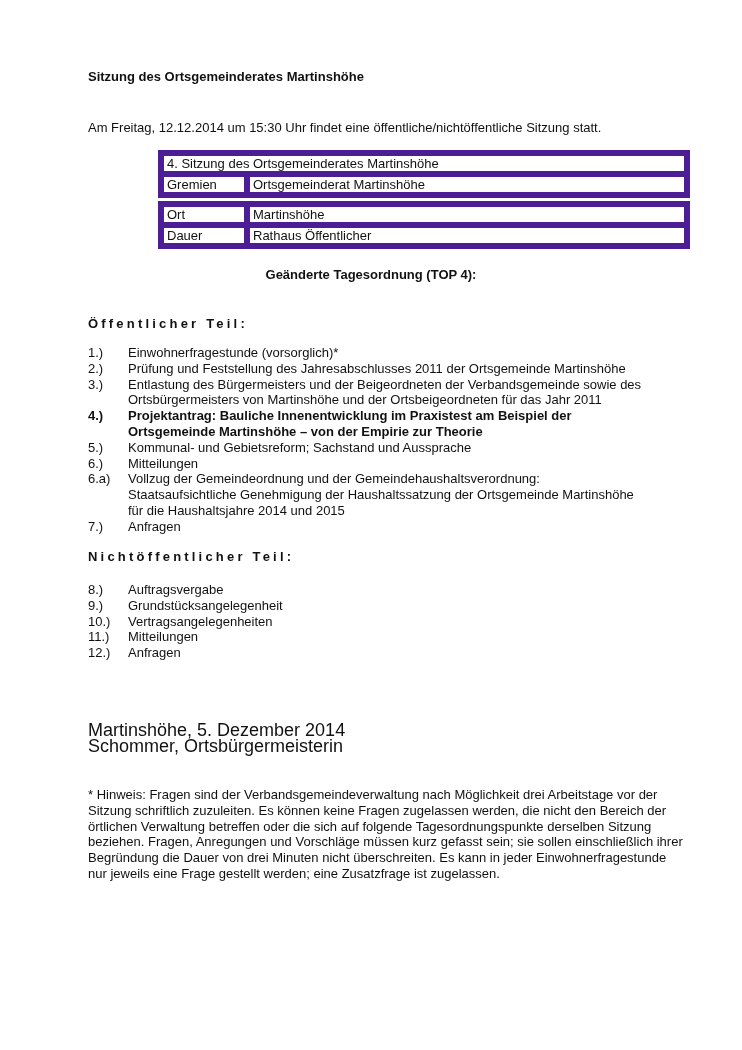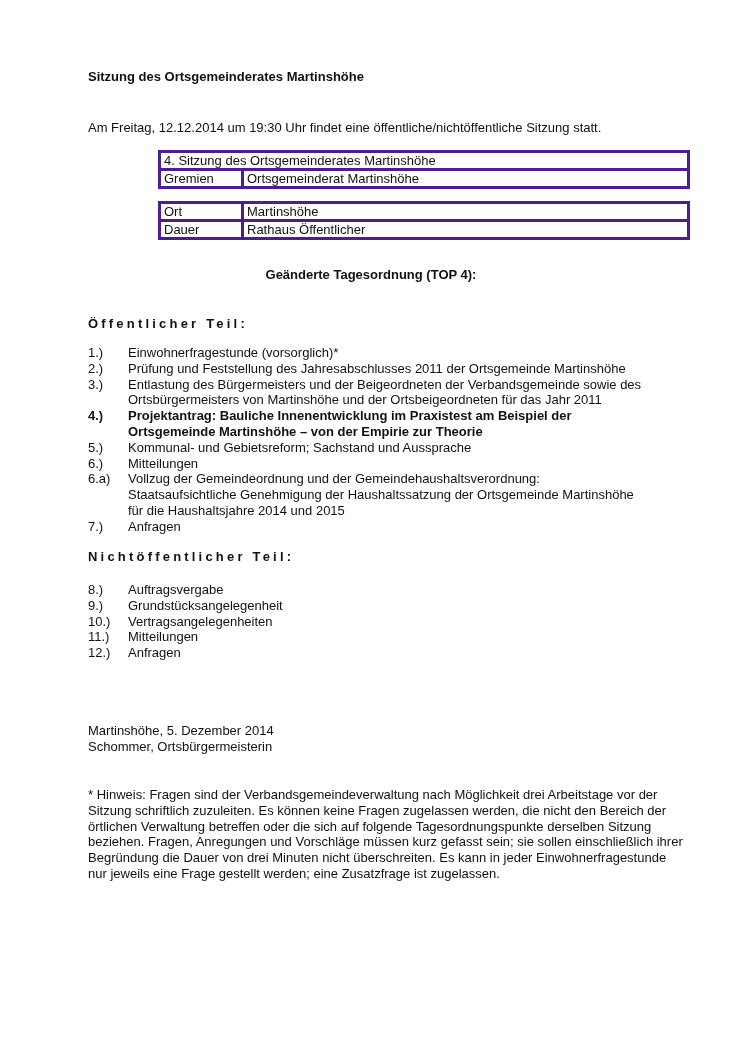--- a/index.html
+++ b/index.html
@@ -6,48 +6,48 @@
   body {
     width: 742px; height: 1050px; position: relative; overflow: hidden;
     font-family: "Liberation Sans", sans-serif; color: #111111; font-size: 13px;
   }
   .page { position: absolute; left: 0; top: 0; width: 614px; height: 1050px; }
   .abs { position: absolute; white-space: nowrap; }
   .title { left: 88px; top: 69px; font-weight: bold; font-size: 13px; }
   .intro { left: 88px; top: 120px; font-size: 13px; }
 
   table.info { position: absolute; border-collapse: collapse; font-size: 13px; width: 532px; left: 158px; }
-  table.info td { border: 3px solid #4c1d95; padding: 0 3px; height: 15px; line-height: 15px; }
+  table.info td { border: 6px solid #4c1d95; padding: 0 3px; height: 15px; line-height: 15px; }
   table.info td.k { width: 74px; margin-left: 36px; }
   #tbl1 { top: 150px; }
   #tbl2 { top: 201px; }
 
   .agenda-title { left: 0; width: 742px; top: 267px; text-align: center; font-weight: bold; font-size: 13px; }
   .section-head { left: 88px; font-weight: bold; letter-spacing: 3.2px; font-size: 13px; }
   #sec1 { top: 316px; }
   #sec2 { top: 549px; }
 
   .list { position: absolute; left: 88px; width: 620px; font-size: 13px; line-height: 15.8px; }
   .item { display: flex; }
   .item .num { width: 40px; flex: none; }
   .item .txt { flex: 1; white-space: pre-line; }
   .item.bold { font-weight: bold; }
   #list1 { top: 345px; }
   #list2 { top: 582px; }
 
   .closing { left: 88px; top: 692px; font-size: 13px; }
-  .place { left: 88px; top: 723px; font-size: 13px; line-height: 15.8px; white-space: normal; }
+  .place { left: 88px; top: 723px; font-size: 18px; line-height: 15.8px; white-space: normal; }
   .note { position: absolute; left: 88px; top: 787px; width: 600px; font-size: 13px; line-height: 15.8px; }
 </style>
 </head>
 <body>
 
 <div class="page">
   <div class="abs title">Sitzung des Ortsgemeinderates Martinshöhe</div>
-  <div class="abs intro">Am Freitag, 12.12.2014 um 19:30 Uhr findet eine öffentliche/nichtöffentliche Sitzung statt.</div>
+  <div class="abs intro">Am Freitag, 12.12.2014 um 15:30 Uhr findet eine öffentliche/nichtöffentliche Sitzung statt.</div>
 
   <table class="info" id="tbl1">
     <tbody>
         <tr>
       <td colspan="2">4. Sitzung des Ortsgemeinderates Martinshöhe</td>
     </tr>
     <tr>
       <td class="k">Gremien</td>
       <td>Ortsgemeinderat Martinshöhe</td>
     </tr>

